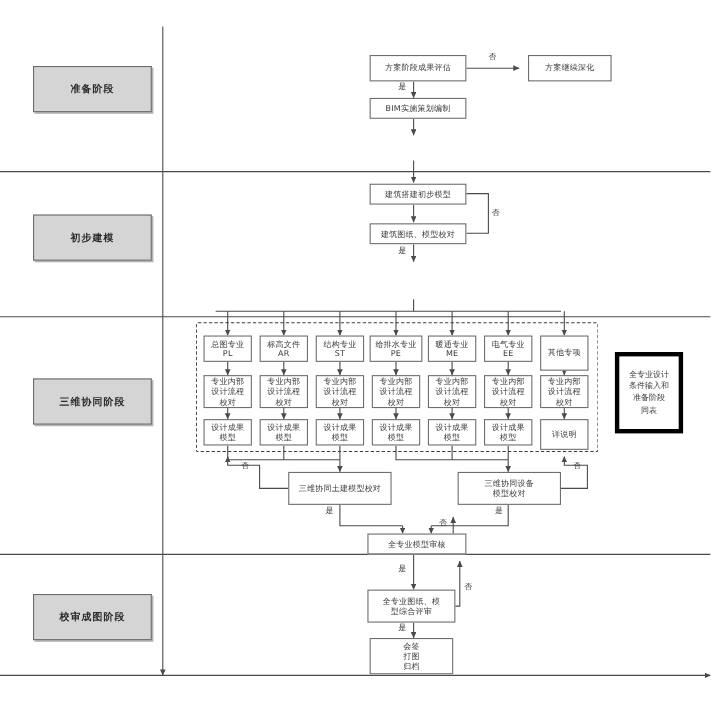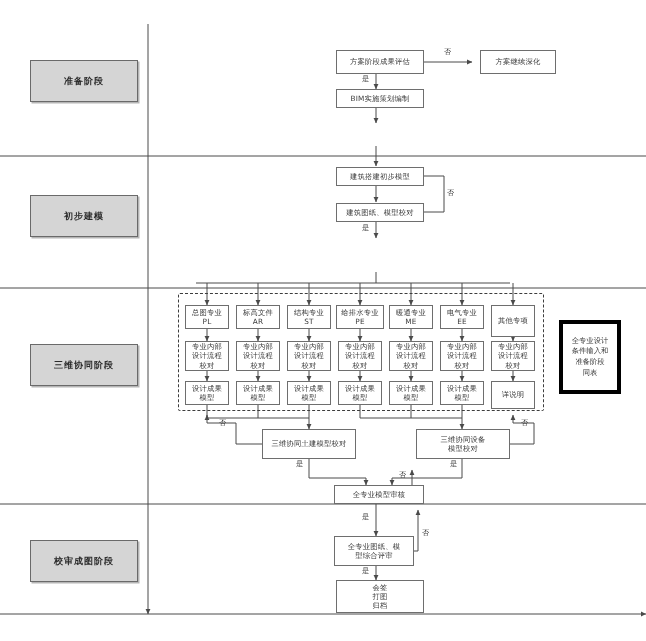--- a/index.html
+++ b/index.html
@@ -274,21 +274,21 @@
   <div class="lbl" style="left:399px;top:470px;">否</div>
 
   <div class="node" style="left:334px;top:536px;width:80px;height:30px;flex-direction:column;">
     <span>全专业图纸、模</span>
     <span>型综合评审</span>
   </div>
 
   <div class="node" style="left:334px;top:485px;width:90px;height:19px;">
     <span>全专业模型审核</span>
   </div>
-  <div class="node" style="left:336px;top:580px;width:88px;height:33px;flex-direction:column;">
+  <div class="node" style="left:336px;top:580px;width:76px;height:33px;flex-direction:column;">
     <span>会签</span>
     <span>打图</span>
     <span>归档</span>
   </div>
 
   <div class="lbl" style="left:362px;top:512px;">是</div>
   <div class="lbl" style="left:422px;top:528px;">否</div>
   <div class="lbl" style="left:362px;top:566px;">是</div>
 
 </div>

